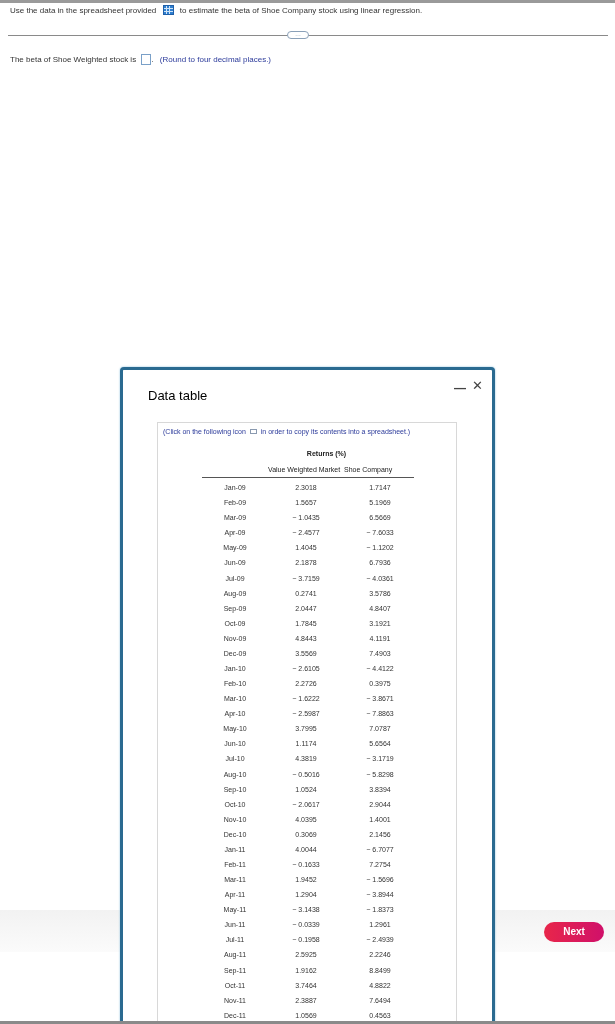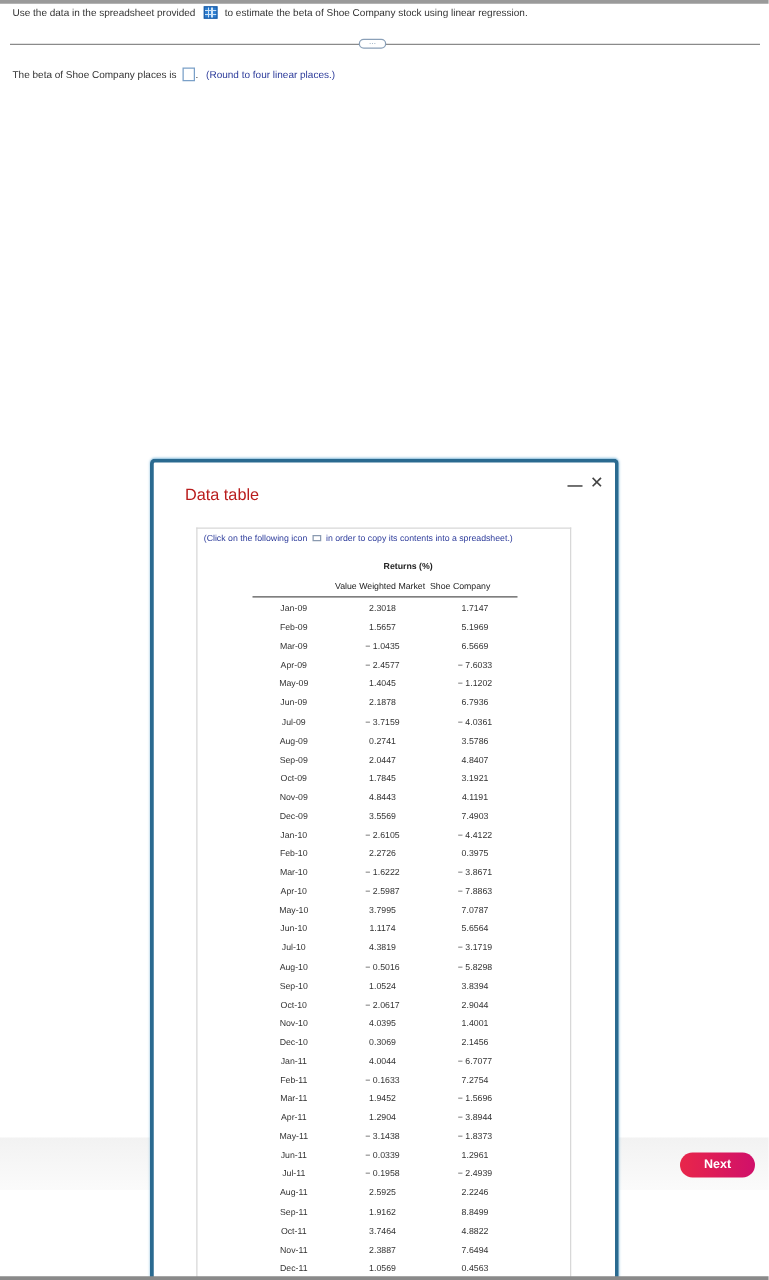--- a/index.html
+++ b/index.html
@@ -15,21 +15,21 @@
   .expand-pill { position: absolute; left: 287px; top: 31px; width: 22px; height: 8px; border: 1px solid #8aa0b8; border-radius: 5px; background: #fff; font-size: 6px; line-height: 5px; text-align: center; color: #6080a0; }
   .answer-line { position: absolute; left: 10px; top: 54px; font-size: 8px; color: #333; white-space: nowrap; }
   .answer-box { display: inline-block; width: 10px; height: 11px; border: 1px solid #7aa0c8; vertical-align: -3px; margin-left: 3px; background: #fff; }
   .hint { color: #2b3a9a; margin-left: 4px; }
 
   .footer-band { position: absolute; left: 0; top: 910px; width: 615px; height: 42px; background: linear-gradient(#f2f2f2, #fbfbfb); }
   .next-btn { position: absolute; left: 544px; top: 922px; width: 60px; height: 20px; border-radius: 10px; background: linear-gradient(90deg, #e8264a, #d0106a); color: #fff; font-size: 10px; font-weight: bold; text-align: center; line-height: 20px; border: none; font-family: "Liberation Sans", sans-serif; }
   .bottom-line { position: absolute; left: 0; top: 1021px; width: 615px; height: 3px; background: #8a8a8a; }
 
   .modal { position: absolute; left: 120px; top: 367px; width: 375px; height: 660px; background: #fff; border: 3px solid #2a6a90; border-bottom: none; border-radius: 4px 4px 0 0; box-shadow: 0 0 2px #7fb8d8; }
-  .modal-title { position: absolute; left: 25px; top: 18px; font-size: 13px; color: #b91c1c; }
+  .modal-title { position: absolute; left: 25px; top: 18px; font-size: 13px; color: #000000; }
   .modal-min { position: absolute; left: 331px; top: 11px; font-size: 12px; font-weight: bold; color: #444; }
   .modal-close { position: absolute; left: 349px; top: 8px; font-size: 13px; color: #444; }
   .inner { position: absolute; left: 34px; top: 52px; width: 300px; height: 620px; border: 1px solid #d8d8d8; border-bottom: none; }
   .copy-note { position: absolute; left: 5px; top: 5px; font-size: 7px; color: #2b3a9a; white-space: nowrap; }
   .copy-icon { display: inline-block; width: 7px; height: 5px; border: 1px solid #8a9ab0; vertical-align: 0; margin: 0 2px; }
   .returns-head { position: absolute; left: 0; width: 300px; top: 27px; text-align: center; font-size: 7px; font-weight: bold; color: #222; padding-left: 37px; }
   .col-heads { position: absolute; left: 110px; top: 43px; font-size: 7px; color: #222; white-space: nowrap; }
   .col-heads span { display: inline-block; }
   .table-rule { position: absolute; left: 44px; top: 54px; width: 212px; height: 1px; background: #555; }
   .rows { position: absolute; left: 44px; top: 57px; width: 212px; }
@@ -46,23 +46,23 @@
 <div class="question">
   <span>Use the data in the spreadsheet provided</span>
   <span class="sheet-icon"></span>
   <span>to estimate the beta of Shoe Company stock using linear regression.</span>
 </div>
 
 <div class="divider"></div>
 <div class="expand-pill">…</div>
 
 <div class="answer-line">
-  <span>The beta of Shoe Company places is</span>
+  <span>The beta of Shoe Weighted stock is</span>
   <span class="answer-box"></span><span>.</span>
-  <span class="hint">(Round to four linear places.)</span>
+  <span class="hint">(Round to four decimal places.)</span>
 </div>
 
 <div class="footer-band"></div>
 <button class="next-btn">Next</button>
 
 <div class="modal">
   <div class="modal-title">Data table</div>
   <div class="modal-min">—</div>
   <div class="modal-close">✕</div>
 

